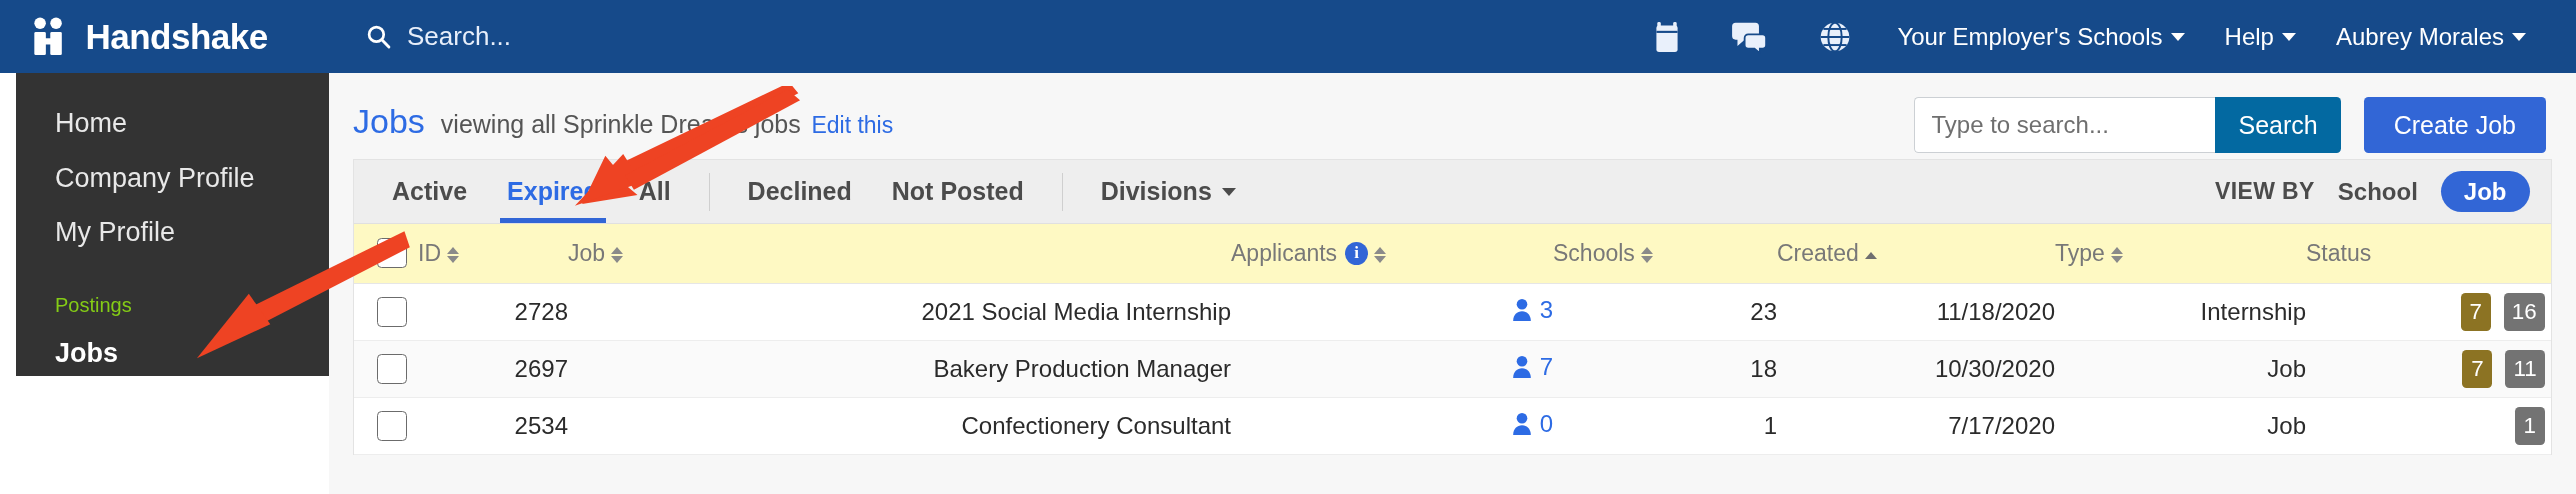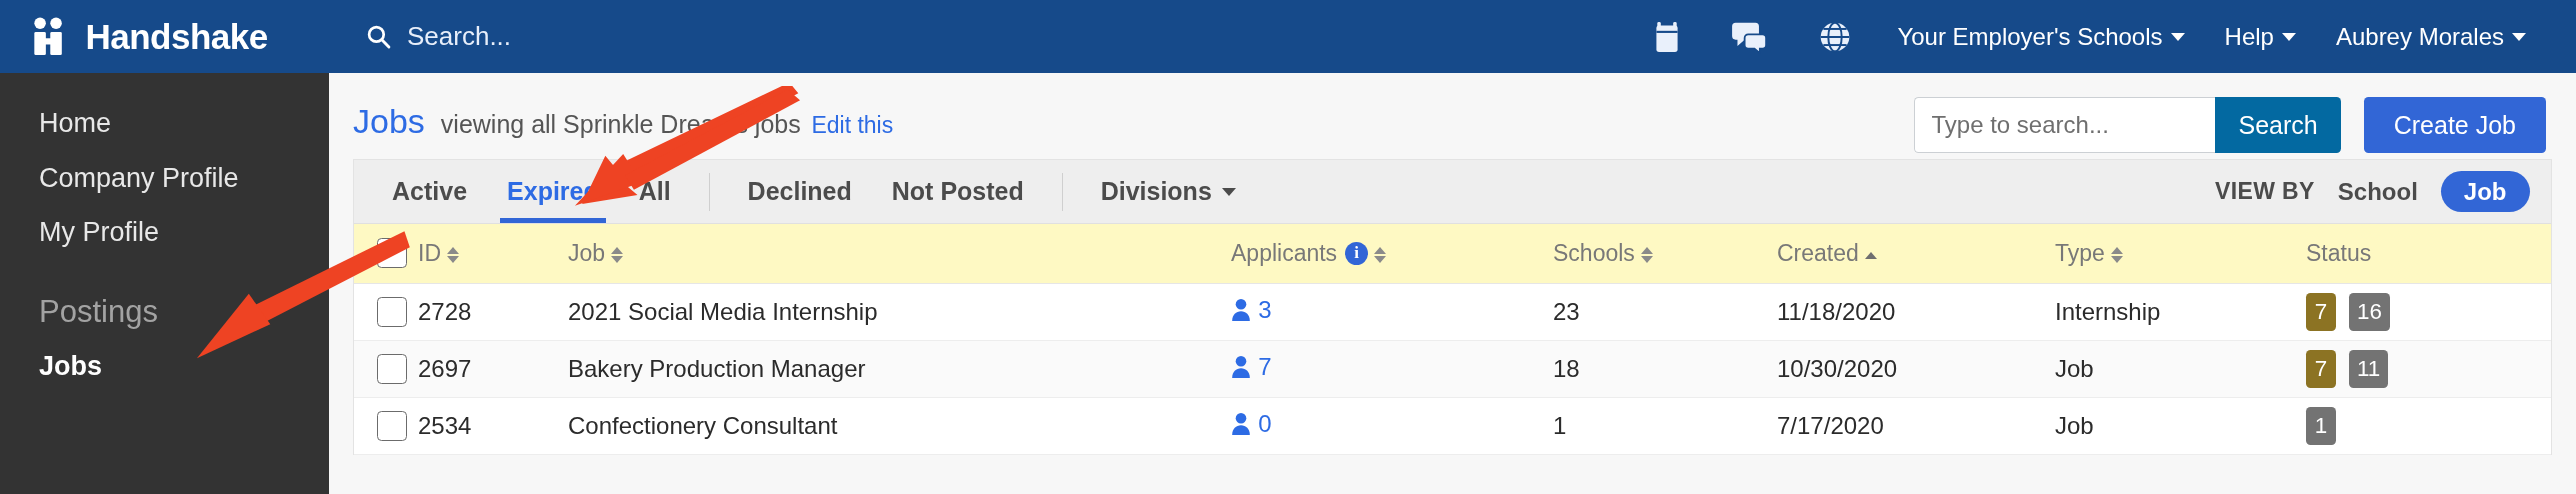--- a/index.html
+++ b/index.html
@@ -44,32 +44,32 @@
     padding: 0 20px; cursor: pointer; display: flex; align-items: center; gap: 8px;
   }
   .caret-down {
     width: 0; height: 0; display: inline-block;
     border-left: 7.2px solid transparent; border-right: 7.2px solid transparent;
     border-top: 8px solid #ffffff;
   }
 
   
   .sidebar {
-    position: absolute; top: 73px; left: 0;
-    width: 329px; height: 421px;
+    position: absolute; top: 73px; left: 16px;
+    width: 329px; height: 303px;
     background: #333333;
     padding-top: 23px;
   }
   .side-item {
     color: #e8e8e8; font-size: 27px;
     padding: 9px 0 9px 39px; cursor: pointer;
     line-height: 1.36;
   }
   .side-section {
-    color: #a3a3a3; font-size: 31px;
+    color: #84cc16; font-size: 20px;
     padding: 9px 0 9px 39px; margin-top: 25px;
   }
   .side-item.active { color: #ffffff; font-weight: bold; }
 
   
   .main {
     position: absolute; top: 73px; left: 329px;
     width: 2247px; height: 421px;
     background: #f7f7f7;
   }
@@ -144,21 +144,21 @@
 
   
   table { width: 100%; border-collapse: collapse; table-layout: fixed; }
   th {
     text-align: left; font-size: 23px; font-weight: normal; color: #787878;
     padding: 14.3px 0; height: 59px; vertical-align: middle;
     border-bottom: 0.9px solid #e6e6e6; background: #fef9c3;
   }
   td {
     font-size: 24px; color: #2b2b2b; height: 57px;
-    vertical-align: middle; border-bottom: 0.9px solid #ededed;
+    vertical-align: middle; border-bottom: 0.9px solid #ededed; text-align: right;
   }
   tr.row-alt td { background: #fafafa; }
   .c-chk   { width: 64px; padding-left: 23px; }
   .c-id    { width: 150px; }
   .c-job   { width: 663px; }
   .c-app   { width: 322px; }
   .c-sch   { width: 224px; }
   .c-crt   { width: 278px; }
   .c-typ   { width: 251px; }
   .c-sta   { width: auto; }

